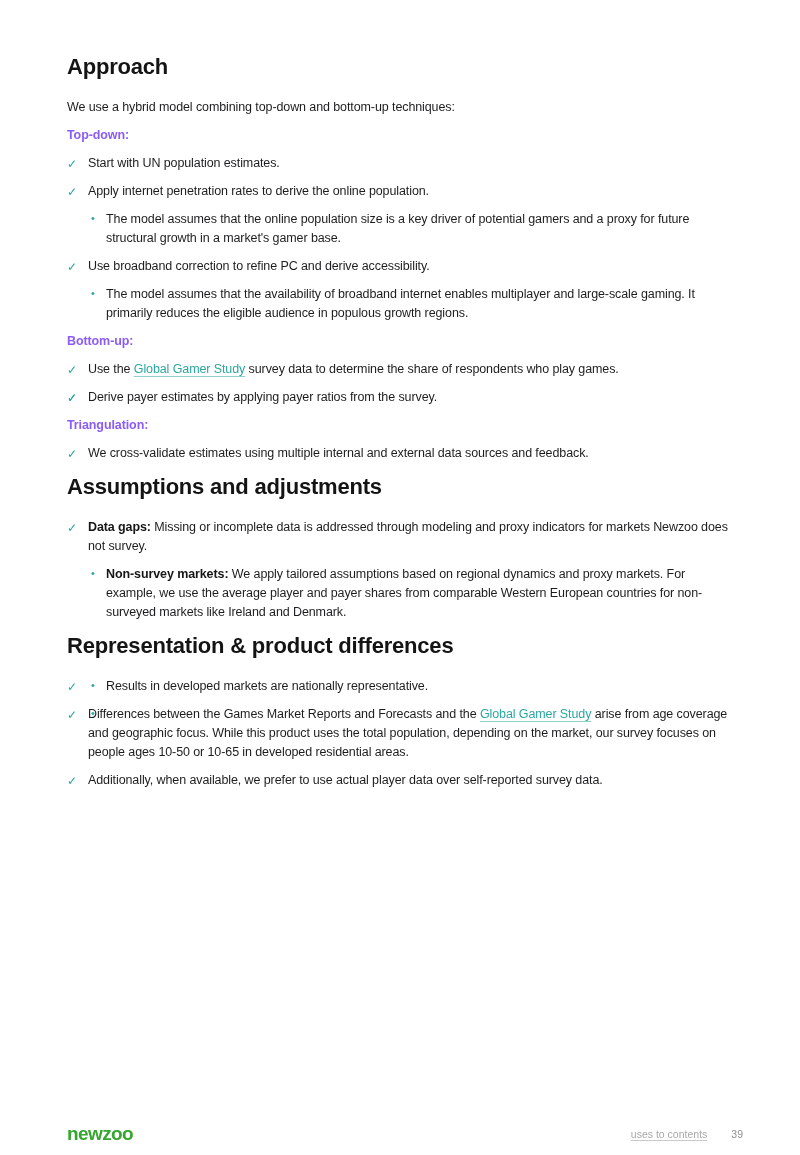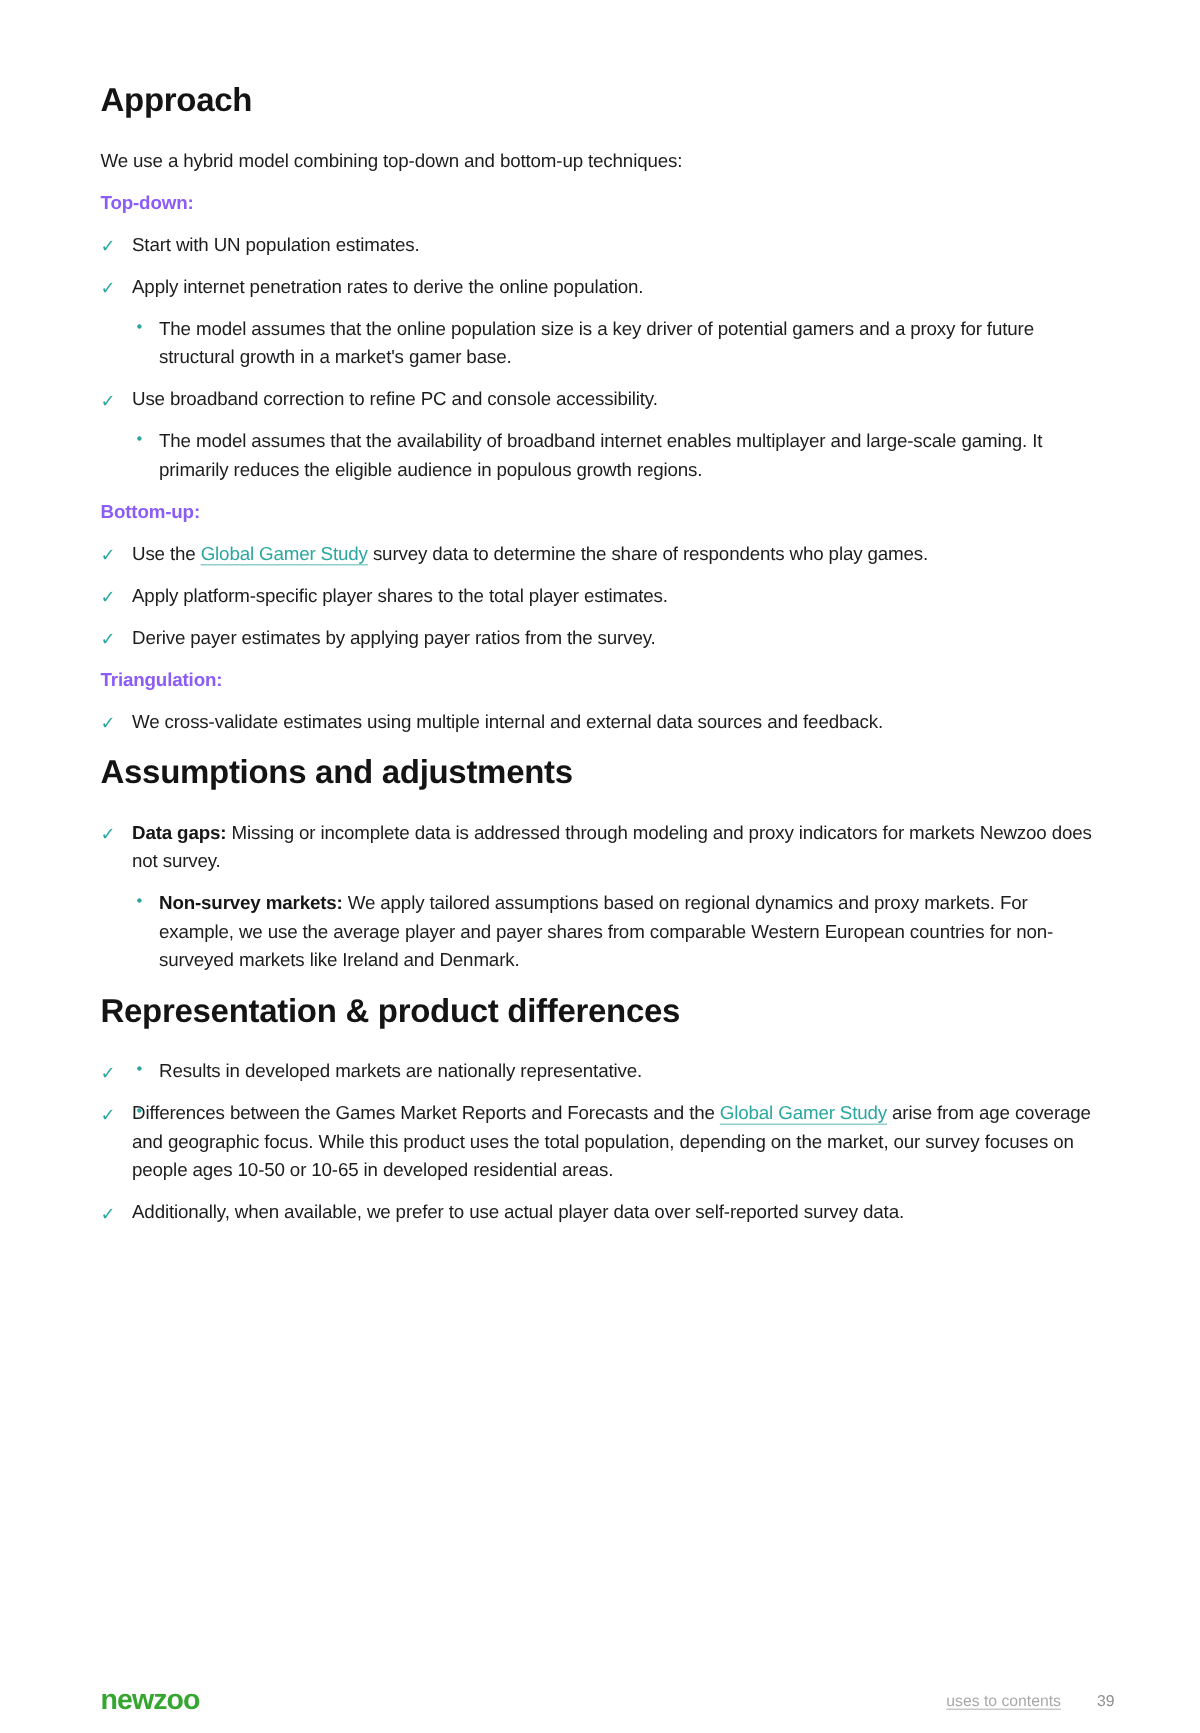--- a/index.html
+++ b/index.html
@@ -91,34 +91,33 @@
       <div class="bullet check-bullet">
     <span class="check-icon">✓</span>
     <span class="bullet-text"><span>Apply internet penetration rates to derive the online population.</span></span>
   </div>
       <div class="bullet dot-bullet">
     <span class="dot-icon">•</span>
     <span class="bullet-text"><span>The model assumes that the online population size is a key driver of potential gamers and a proxy for future structural growth in a market's gamer base.</span></span>
   </div>
       <div class="bullet check-bullet">
     <span class="check-icon">✓</span>
-    <span class="bullet-text"><span>Use broadband correction to refine PC and console accessibility.</span></span>
+    <span class="bullet-text"><span>Use broadband correction to refine PC and derive accessibility.</span></span>
   </div>
       <div class="bullet dot-bullet">
     <span class="dot-icon">•</span>
     <span class="bullet-text"><span>The model assumes that the availability of broadband internet enables multiplayer and large-scale gaming. It primarily reduces the eligible audience in populous growth regions.</span></span>
   </div>
       <p class="block-label">Bottom-up:</p>
       <div class="bullet check-bullet">
     <span class="check-icon">✓</span>
     <span class="bullet-text"><span>Use the </span><a href="#" class="inline-link">Global Gamer Study</a><span> survey data to determine the share of respondents who play games.</span></span>
   </div>
       <div class="bullet check-bullet">
     <span class="check-icon">✓</span>
-    <span class="bullet-text"><span>Apply platform-specific player shares to the total player estimates.</span></span>
   </div>
       <div class="bullet check-bullet">
     <span class="check-icon">✓</span>
     <span class="bullet-text"><span>Derive payer estimates by applying payer ratios from the survey.</span></span>
   </div>
       <p class="block-label">Triangulation:</p>
       <div class="bullet check-bullet">
     <span class="check-icon">✓</span>
     <span class="bullet-text"><span>We cross-validate estimates using multiple internal and external data sources and feedback.</span></span>
   </div>

